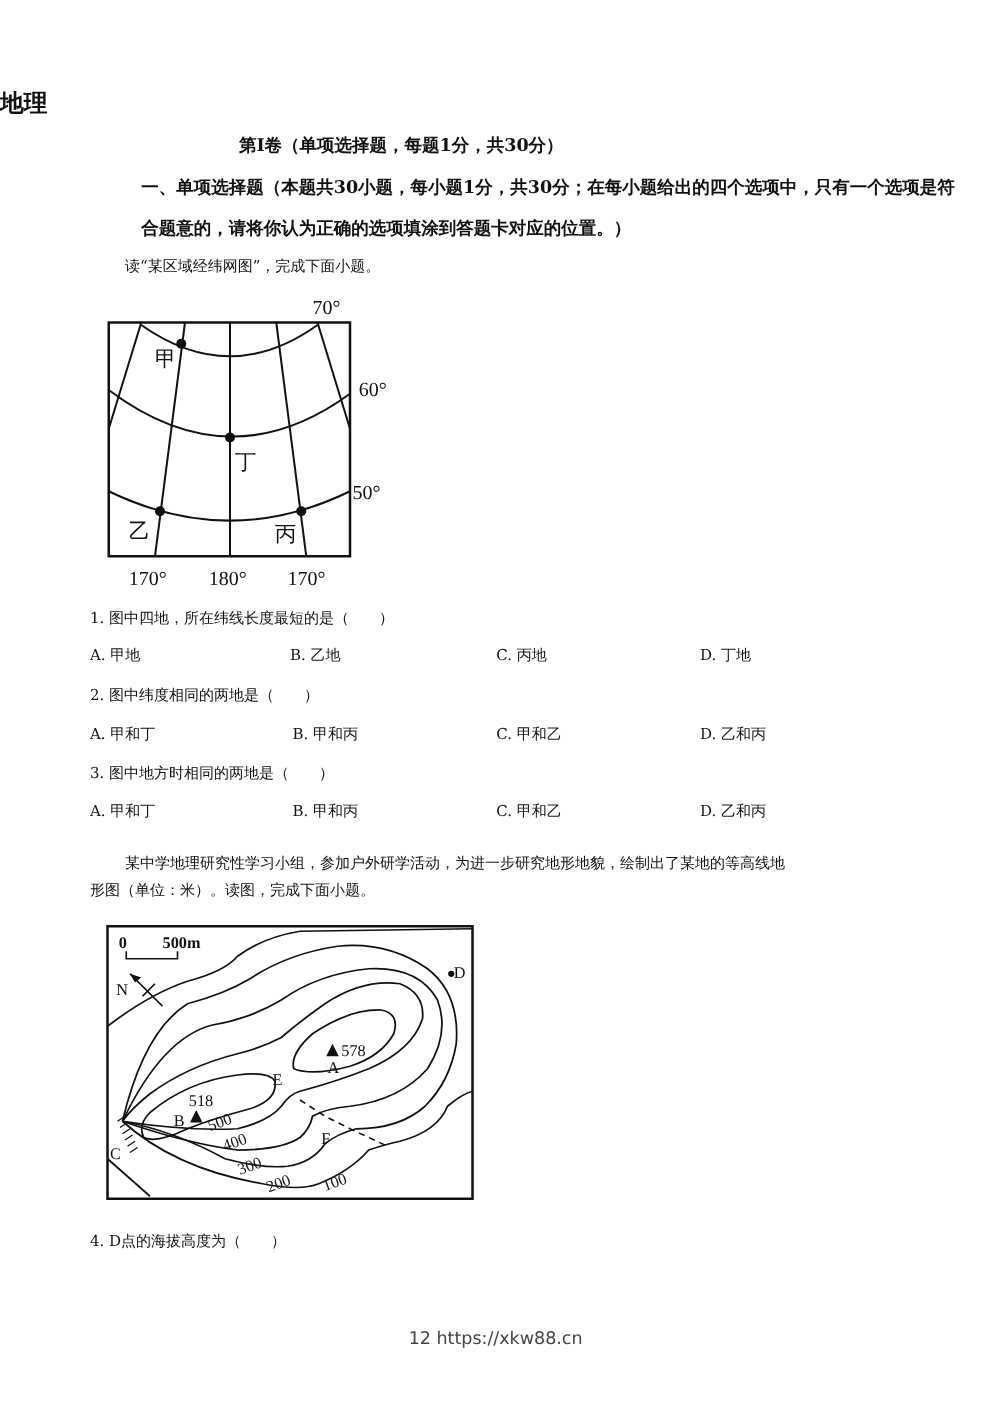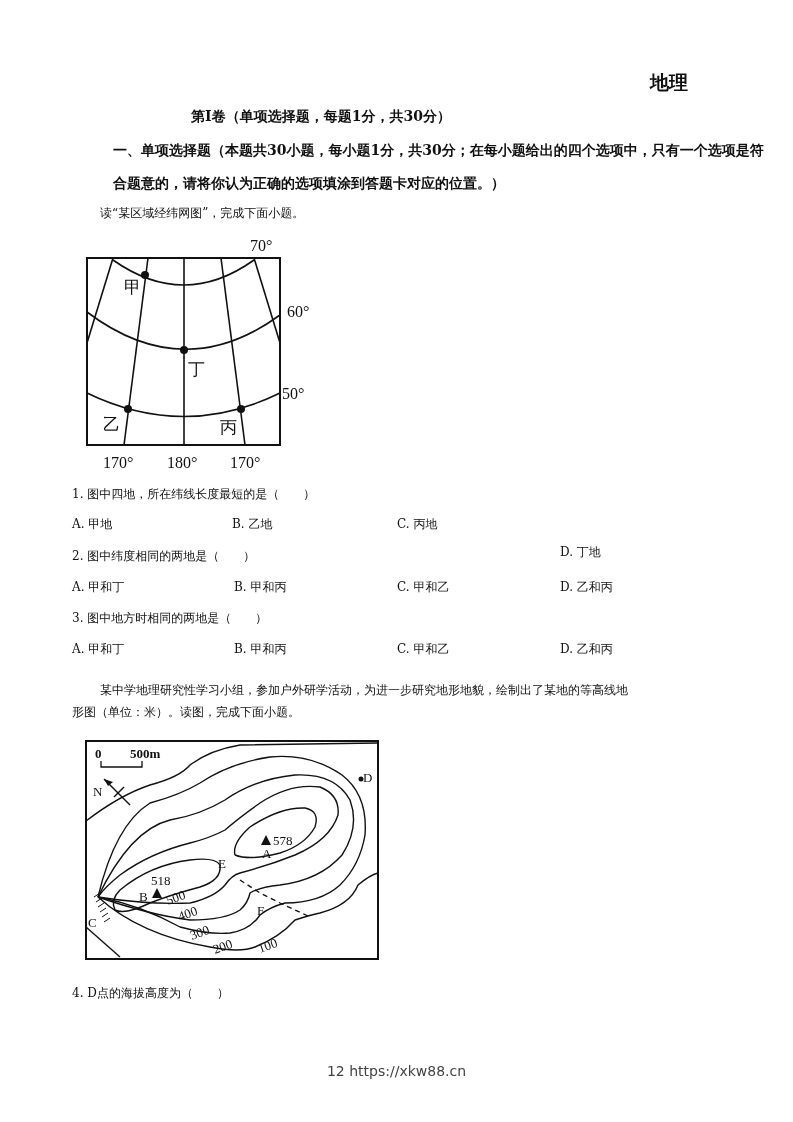--- a/index.html
+++ b/index.html
@@ -1,19 +1,19 @@
 <!DOCTYPE html>
 <html><head>
   <meta charset="utf-8">
   <style>
     html, body { margin:0; padding:0; background:#fff; }
     body { width:793px; height:1122px; position:relative; overflow:hidden;
       font-family:"DejaVu Serif", "Liberation Serif", serif; color:#111; }
     .abs { position:absolute; }
-    .title { left:0; width:688px; top:70px; text-align:right; font-size:19px; font-weight:bold; }
+    .title { left:0; width:688px; top:70px; text-align:left; font-size:19px; font-weight:bold; }
     .subtitle { left:0; width:642px; top:108px; text-align:center; font-size:14px; font-weight:bold; }
     .sec { left:72px; width:660px; font-size:14px; font-weight:bold; line-height:33px; top:134px;margin-left:41px; }
     .intro { font-size:12px; }
     .q { left:72px; font-size:12px; }
     .opt { font-size:12px; }
     svg text { font-family:"Liberation Serif", "DejaVu Serif", serif; fill:#111; }
     .footer { left:0; width:793px; top:1063px; text-align:center; font-size:14px;
       font-family:"DejaVu Sans", "Liberation Sans", sans-serif; color:#444; }
   </style>
 </head>
@@ -50,21 +50,21 @@
   <text x="212" y="174" font-size="16">50°</text>
   <text x="33" y="243" font-size="16">170°</text>
   <text x="97" y="243" font-size="16">180°</text>
   <text x="160" y="243" font-size="16">170°</text>
 </svg>
 
 <div class="abs q" style="top:486px;">1. 图中四地，所在纬线长度最短的是（　　）</div>
 <div class="abs opt" style="left:72px; top:516px;">A. 甲地</div>
 <div class="abs opt" style="left:232px; top:516px;">B. 乙地</div>
 <div class="abs opt" style="left:397px; top:516px;">C. 丙地</div>
-<div class="abs opt" style="left:560px; top:516px;margin-top:28px;">D. 丁地</div>
+<div class="abs opt" style="left:560px; top:516px;">D. 丁地</div>
 
 <div class="abs q" style="top:548px;">2. 图中纬度相同的两地是（　　）</div>
 <div class="abs opt" style="left:72px; top:579px;">A. 甲和丁</div>
 <div class="abs opt" style="left:234px; top:579px;">B. 甲和丙</div>
 <div class="abs opt" style="left:397px; top:579px;">C. 甲和乙</div>
 <div class="abs opt" style="left:560px; top:579px;">D. 乙和丙</div>
 
 <div class="abs q" style="top:610px;">3. 图中地方时相同的两地是（　　）</div>
 <div class="abs opt" style="left:72px; top:641px;">A. 甲和丁</div>
 <div class="abs opt" style="left:234px; top:641px;">B. 甲和丙</div>

